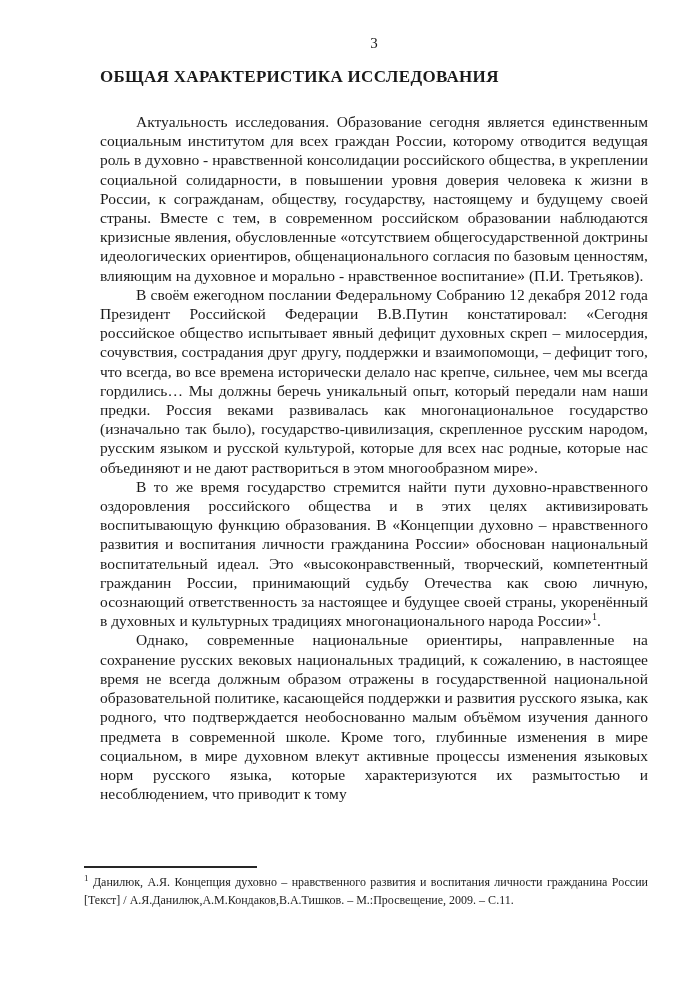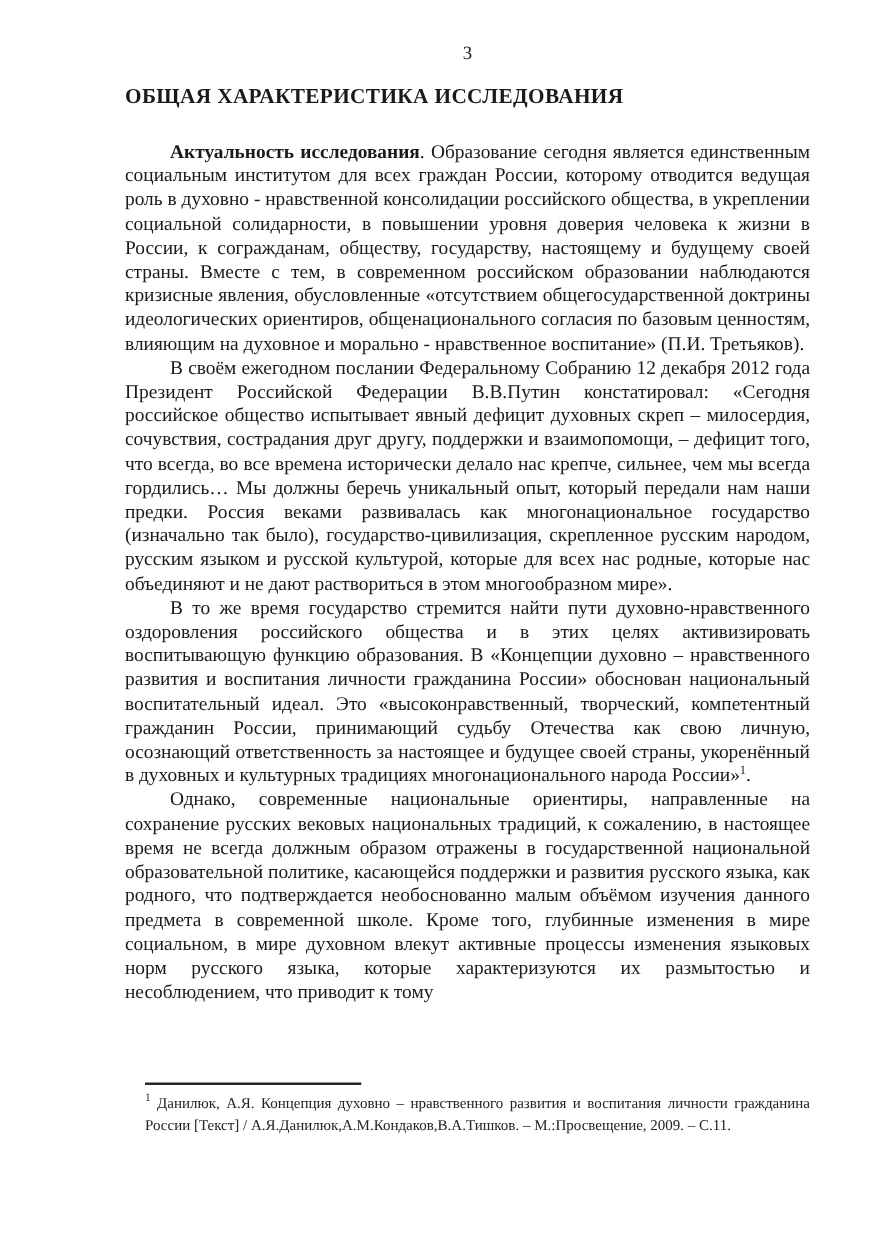--- a/index.html
+++ b/index.html
@@ -37,30 +37,30 @@
     margin: 0 0 24px 0;
   }
   p.body-par {
     margin: 0;
     text-align: justify;
     text-indent: 36px;
     font-size: 15.5px;
     line-height: 19.2px;
   }
   p.body-par .lead-bold {
-    font-weight: bold;
+    font-weight: normal;
   }
   sup.fn-ref {
     font-size: 10px;
     line-height: 0;
     vertical-align: super;
   }
   .footnote-area {
     position: absolute;
-    left: 116px;
+    left: 84px;
     right: 52px;
     top: 866px;
   }
   .footnote-rule {
     width: 173px;
     height: 0;
     border-top: 2px solid #262626;
     margin: 0 0 6px 0;
   }
   p.footnote-text {

